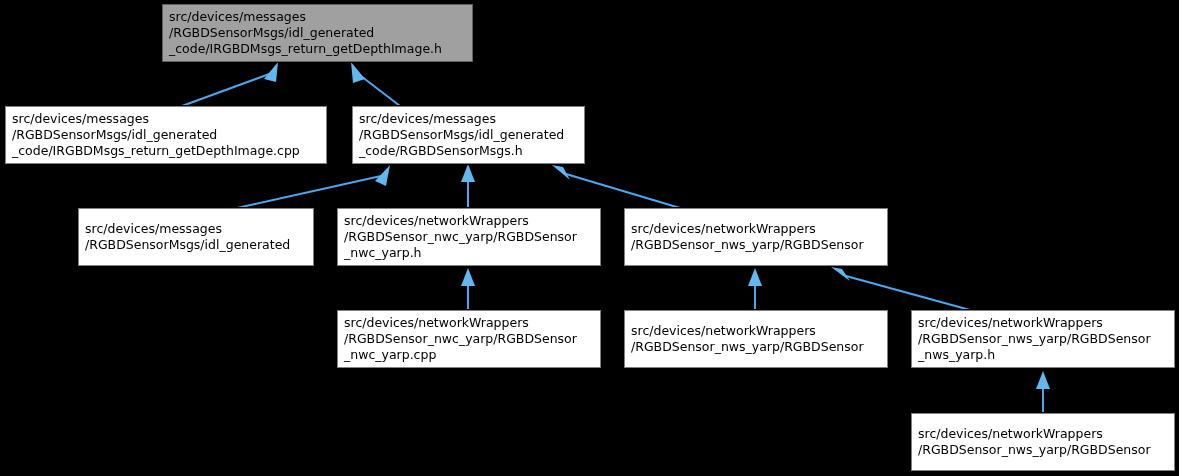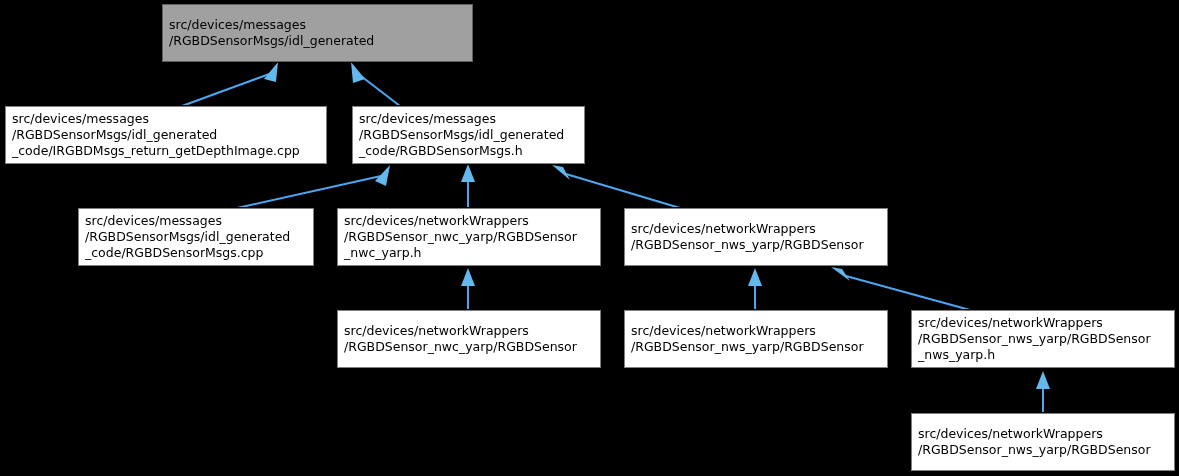--- a/index.html
+++ b/index.html
@@ -106,54 +106,55 @@
 
     <g>
       <path class="edge-path" d="M 1043 413 L 1043 388"></path>
       <polygon class="edge-head" points="1043,371 1036,389 1050,389"></polygon>
     </g>
   </svg>
 
   <div class="node root" style="left:162px; top:4px; width:311px; height:58px;">
     <span class="ln">src/devices/messages</span>
     <span class="ln">/RGBDSensorMsgs/idl_generated</span>
+    <span class="ln">_code/IRGBDMsgs_return_getDepthImage.h</span>
   </div>
 
   <div class="node" style="left:5px; top:106px; width:322px; height:58px;">
     <span class="ln">src/devices/messages</span>
     <span class="ln">/RGBDSensorMsgs/idl_generated</span>
     <span class="ln">_code/IRGBDMsgs_return_getDepthImage.cpp</span>
   </div>
 
   <div class="node center-last" style="left:352px; top:106px; width:233px; height:58px;">
     <span class="ln">src/devices/messages</span>
     <span class="ln">/RGBDSensorMsgs/idl_generated</span>
     <span class="ln">_code/RGBDSensorMsgs.h</span>
   </div>
 
   <div class="node center-last" style="left:78px; top:208px; width:236px; height:58px;">
     <span class="ln">src/devices/messages</span>
     <span class="ln">/RGBDSensorMsgs/idl_generated</span>
-    <span class="ln">_code/RGBDSensorMsgs.cpp</span>
   </div>
 
   <div class="node center-last" style="left:337px; top:208px; width:264px; height:58px;">
     <span class="ln">src/devices/networkWrappers</span>
     <span class="ln">/RGBDSensor_nwc_yarp/RGBDSensor</span>
     <span class="ln">_nwc_yarp.h</span>
   </div>
 
   <div class="node center-last" style="left:624px; top:208px; width:264px; height:58px;">
     <span class="ln">src/devices/networkWrappers</span>
     <span class="ln">/RGBDSensor_nws_yarp/RGBDSensor</span>
   </div>
 
   <div class="node center-last" style="left:337px; top:310px; width:264px; height:58px;">
     <span class="ln">src/devices/networkWrappers</span>
     <span class="ln">/RGBDSensor_nwc_yarp/RGBDSensor</span>
+    <span class="ln">_nwc_yarp.cpp</span>
   </div>
 
   <div class="node center-last" style="left:624px; top:310px; width:264px; height:58px;">
     <span class="ln">src/devices/networkWrappers</span>
     <span class="ln">/RGBDSensor_nws_yarp/RGBDSensor</span>
   </div>
 
   <div class="node center-last" style="left:911px; top:310px; width:264px; height:58px;">
     <span class="ln">src/devices/networkWrappers</span>
     <span class="ln">/RGBDSensor_nws_yarp/RGBDSensor</span>

